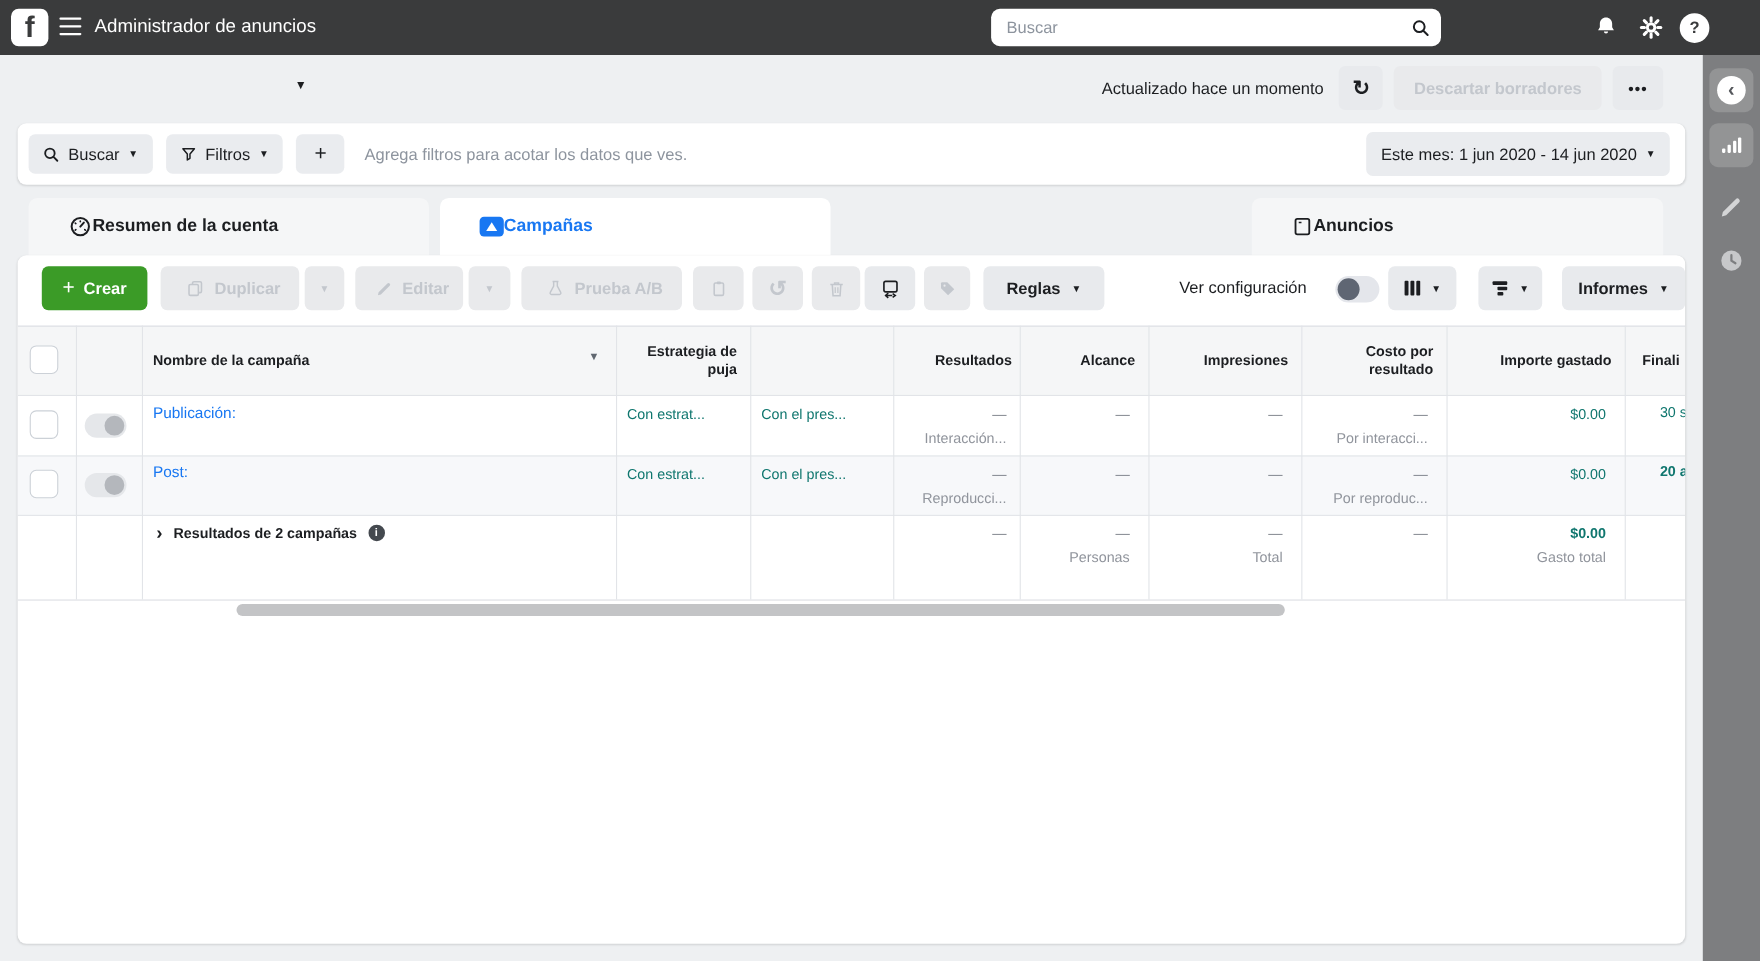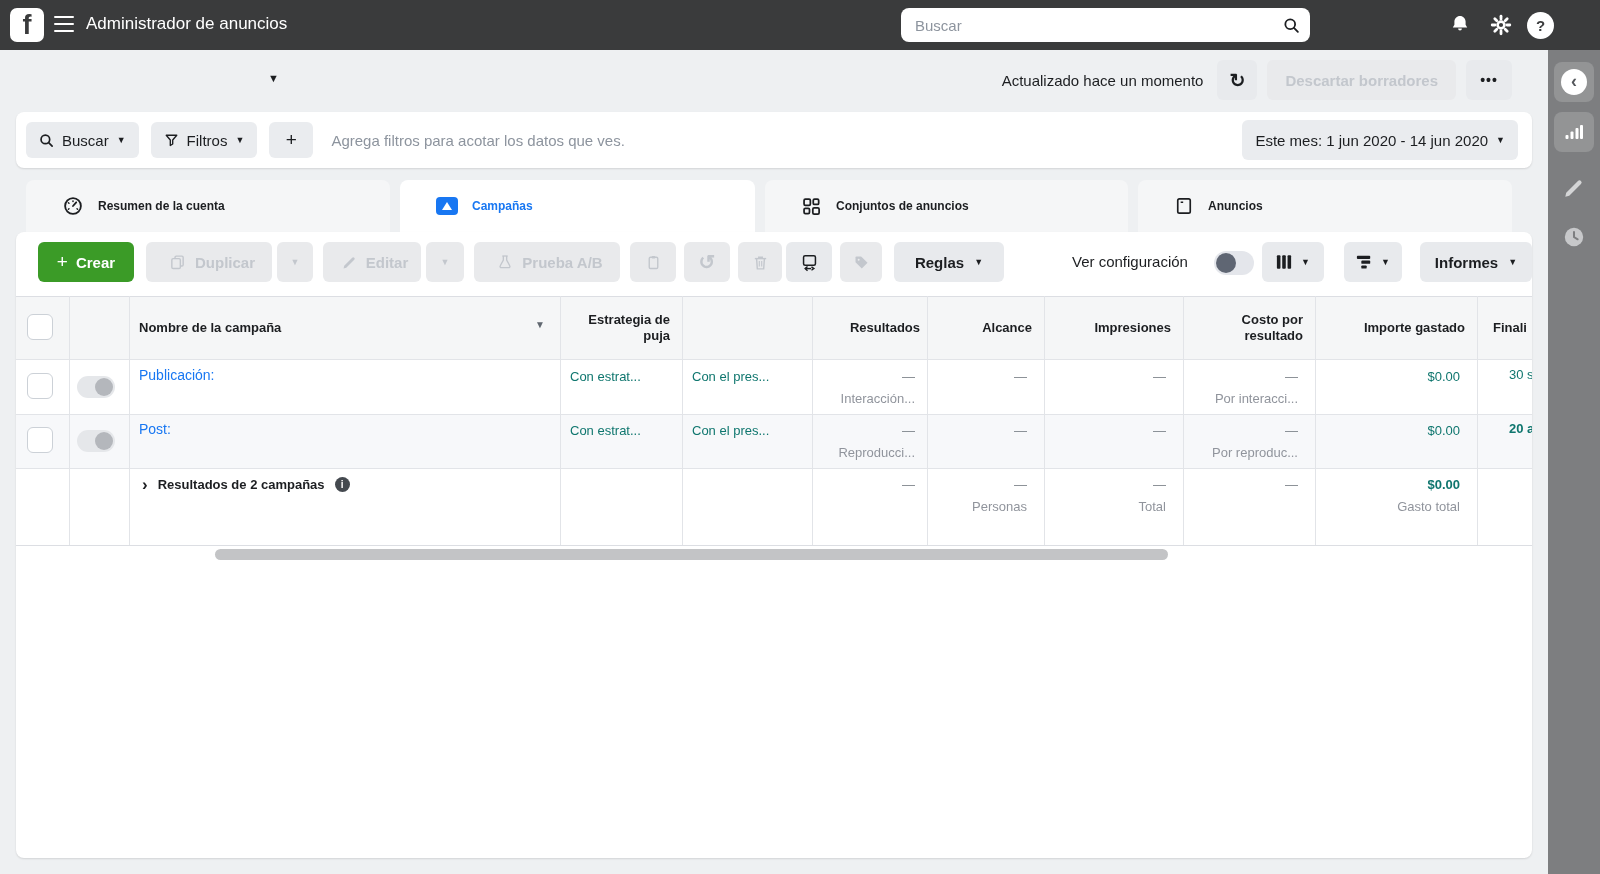--- a/index.html
+++ b/index.html
@@ -29,21 +29,21 @@
   .more-dots{letter-spacing:1px;font-weight:700;font-size:14px;}
 
   
   .filter-card{position:absolute;left:16px;top:112px;width:1516px;height:56px;background:#fff;border-radius:8px;box-shadow:0 1px 2px rgba(0,0,0,.12);display:flex;align-items:center;}
   .chip{height:36px;background:#eaecef;border:none;border-radius:6px;display:inline-flex;align-items:center;gap:8px;padding:0 13px;font-size:15px;font-weight:500;color:#1c1e21;font-family:"Liberation Sans",sans-serif;cursor:pointer;}
   .chip .caret{font-size:9px;color:#1c1e21;}
   .hint{font-size:15px;color:#8d949e;margin-left:18px;}
   .date-chip{margin-left:auto;margin-right:14px;height:40px;font-weight:500;}
 
   
-  .tab{position:absolute;top:180px;height:52px;border-radius:8px 8px 0 0;background:#f5f6f7;display:flex;align-items:center;gap:14px;padding-left:36px;box-sizing:border-box;font-size:12px;font-weight:700;color:#1c1e21;cursor:pointer;}
+  .tab{position:absolute;top:180px;height:52px;border-radius:8px 8px 0 0;background:#f5f6f7;display:flex;align-items:center;padding-left:36px;box-sizing:border-box;font-size:16px;font-weight:700;color:#1c1e21;cursor:pointer;}
   .tab.active{background:#fff;color:#1877f2;}
   .folder-ic{width:22px;height:18px;background:#1877f2;border-radius:4px;position:relative;}
   .folder-ic:before{content:"";position:absolute;left:6px;top:5px;border-left:5px solid transparent;border-right:5px solid transparent;border-bottom:8px solid #fff;}
 
   
   .main-card{position:absolute;left:16px;top:232px;width:1516px;height:626px;background:#fff;border-radius:8px;box-shadow:0 1px 2px rgba(0,0,0,.12);overflow:hidden;}
   .tbtn{position:absolute;top:10px;}
   .btn-green{background:#3b9b27;color:#fff;font-weight:700;gap:8px;}
   .icon-dark{color:#1c1e21;}
   .caret-s{font-size:9px;}
@@ -183,31 +183,20 @@
             <line x1="17" y1="15.5" x2="16.4" y2="15"></line>
           </g>
       </svg>
     </span>
     <span>Resumen de la cuenta</span>
   </div>
   <div class="tab active" style="left:400px;width:355px;">
     <span class="folder-ic"></span>
     <span>Campañas</span>
   </div>
-  <div class="tab" style="left:765px;width:363px;">
-    <span>
-      <svg width="21" height="21" viewBox="0 0 24 24" stroke="#1c1e21" fill="none" stroke-width="2">
-        <rect x="3.5" y="3.5" width="7.2" height="7.2" rx="1.5"></rect>
-          <rect x="14" y="3.5" width="6.2" height="6.2" rx="1.5"></rect>
-        <rect x="3.5" y="14" width="6.2" height="6.2" rx="1.5"></rect>
-          <rect x="13.5" y="13.5" width="7.2" height="7.2" rx="1.5"></rect>
-      </svg>
-    </span>
-    <span>Conjuntos de anuncios</span>
-  </div>
   <div class="tab" style="left:1138px;width:374px;">
     <span>
       <svg width="20" height="20" viewBox="0 0 24 24" stroke="#1c1e21" fill="none" stroke-width="2">
         <rect x="4.5" y="3.5" width="15" height="17" rx="2"></rect>
           <line x1="8" y1="7.5" x2="11" y2="7.5" stroke-width="1.8"></line>
       </svg>
     </span>
     <span>Anuncios</span>
   </div>
 

